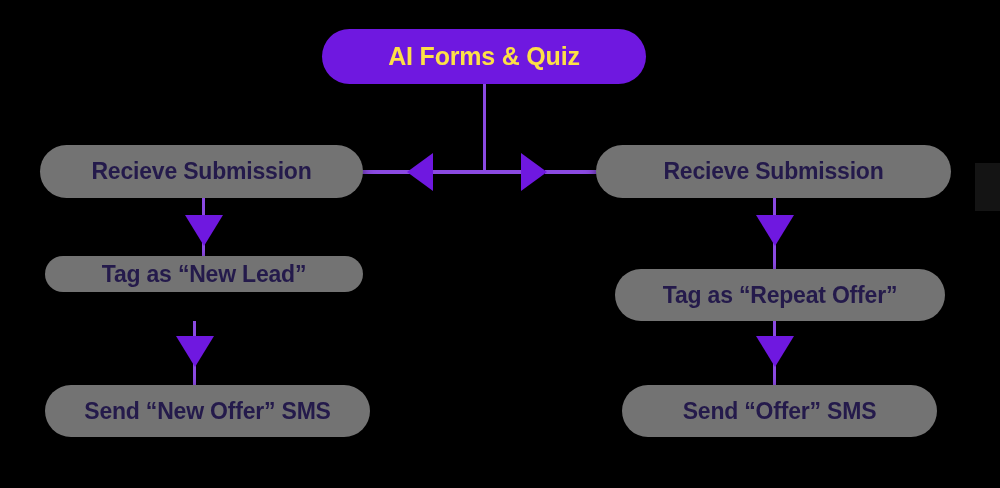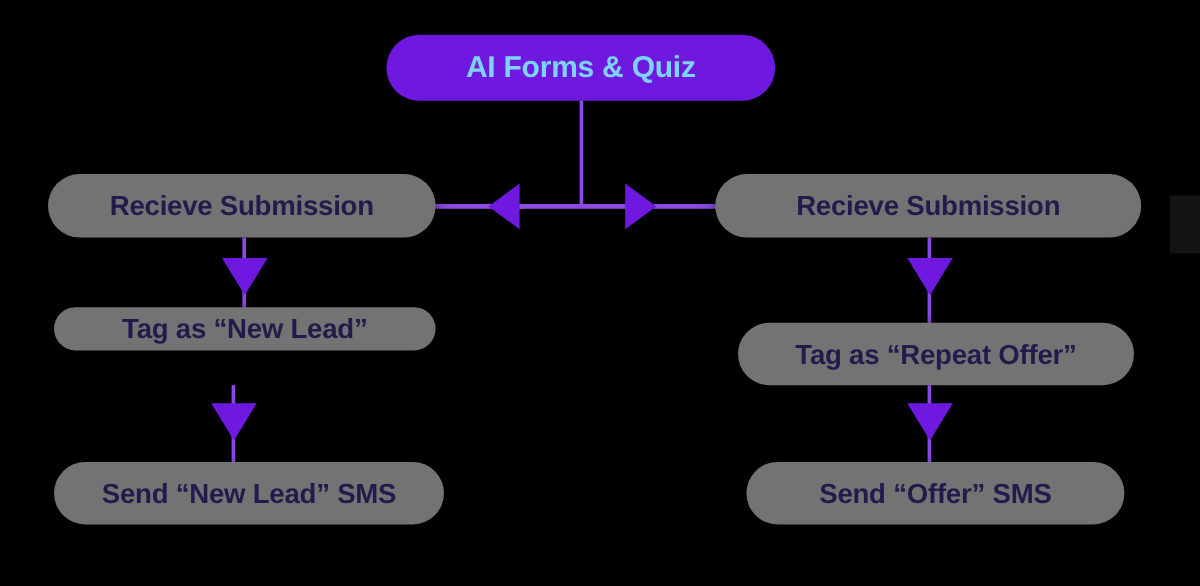--- a/index.html
+++ b/index.html
@@ -58,21 +58,21 @@
     display: flex;
     align-items: center;
     justify-content: center;
     box-sizing: border-box;
     border-radius: 999px;
     white-space: nowrap;
     letter-spacing: -0.2px;
   }
   .node-root {
     background: #6f18e0;
-    color: #7dd3fc;
+    color: #fde047;
     font-weight: bold;
     font-size: 25px;
     box-shadow: 0 4px 10px rgba(0,0,0,0.55);
   }
   .node-step {
     background: #737373;
     color: #241a4b;
     font-weight: bold;
     font-size: 23px;
     box-shadow: 0 5px 12px rgba(0,0,0,0.6);
@@ -110,21 +110,21 @@
   <div class="arrow-down" style="left:185px; top:215px;"></div>
 
   <div class="node node-step" style="left:45px; top:256px; width:318px; height:36px;">
     <span>Tag as “New Lead”</span>
   </div>
 
   <div class="vline" style="left:193px; top:321px; height:65px;"></div>
   <div class="arrow-down" style="left:176px; top:336px;"></div>
 
   <div class="node node-step" style="left:45px; top:385px; width:325px; height:52px;">
-    <span>Send “New Lead” SMS</span>
+    <span>Send “New Offer” SMS</span>
   </div>
 
   <div class="node node-step" style="left:596px; top:145px; width:355px; height:53px;">
     <span>Recieve Submission</span>
   </div>
 
   <div class="vline" style="left:773px; top:198px; height:72px;"></div>
   <div class="arrow-down" style="left:756px; top:215px;"></div>
 
   <div class="node node-step" style="left:615px; top:269px; width:330px; height:52px;">

